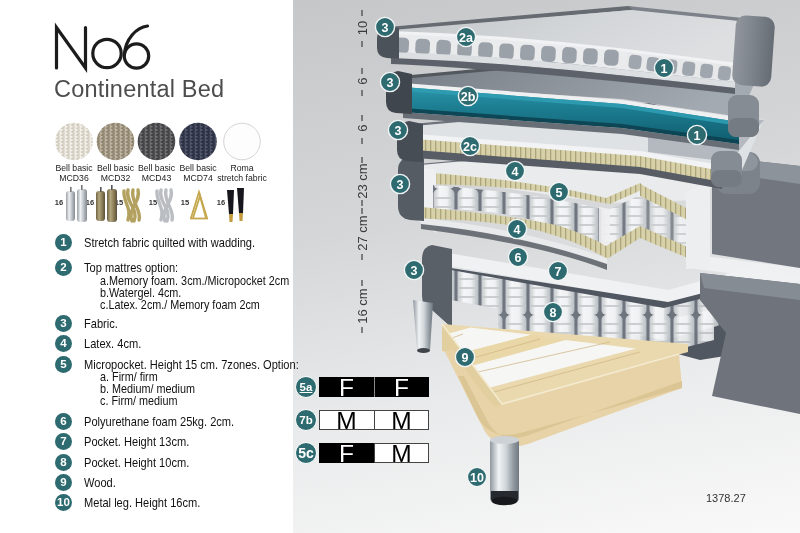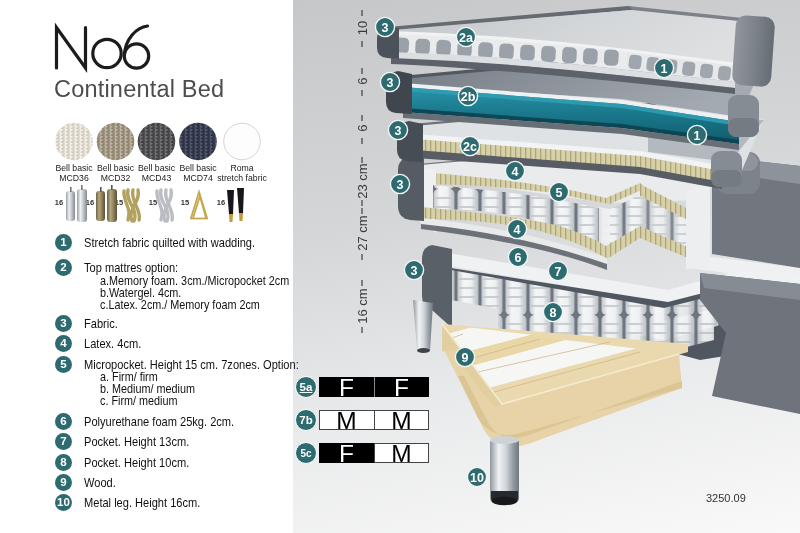--- a/index.html
+++ b/index.html
@@ -495,20 +495,20 @@
   <div class="abs" style="left:373.5px;top:377px;width:1.5px;height:20px;background:#888;"></div>
   <div class="abs" style="left:319px;top:377px;width:55px;height:20px;color:#fff;font-size:24.5px;text-align:center;line-height:21px;">F</div>
   <div class="abs" style="left:374px;top:377px;width:55px;height:20px;color:#fff;font-size:24.5px;text-align:center;line-height:21px;">F</div>
 
   <div class="circ" style="left:295px;top:409px;width:20px;height:20px;font-size:11.5px;border:1.5px solid #fff;">7b</div>
   <div class="abs" style="left:319px;top:410px;width:110px;height:20px;background:#fff;border:1px solid #444;box-sizing:border-box;"></div>
   <div class="abs" style="left:373.5px;top:410px;width:1.5px;height:20px;background:#444;"></div>
   <div class="abs" style="left:319px;top:410px;width:55px;height:20px;color:#000;font-size:24.5px;text-align:center;line-height:21px;">M</div>
   <div class="abs" style="left:374px;top:410px;width:55px;height:20px;color:#000;font-size:24.5px;text-align:center;line-height:21px;">M</div>
 
-  <div class="circ" style="left:295px;top:442px;width:20px;height:20px;font-size:10px;border:1.5px solid #fff;">5c</div>
+  <div class="circ" style="left:295px;top:442px;width:20px;height:20px;font-size:14px;border:1.5px solid #fff;">5c</div>
   <div class="abs" style="left:319px;top:443px;width:55px;height:20px;background:#000;"></div>
   <div class="abs" style="left:374px;top:443px;width:55px;height:20px;background:#fff;border:1px solid #444;box-sizing:border-box;"></div>
   <div class="abs" style="left:319px;top:443px;width:55px;height:20px;color:#fff;font-size:24.5px;text-align:center;line-height:21px;">F</div>
   <div class="abs" style="left:374px;top:443px;width:55px;height:20px;color:#000;font-size:24.5px;text-align:center;line-height:21px;">M</div>
 </div>
 
-<div class="abs" style="left:706px;top:492px;width:60px;font-size:11px;color:#333;">3250.09</div>
+<div class="abs" style="left:706px;top:492px;width:60px;font-size:11px;color:#333;">1378.27</div>
 
 </body></html>

